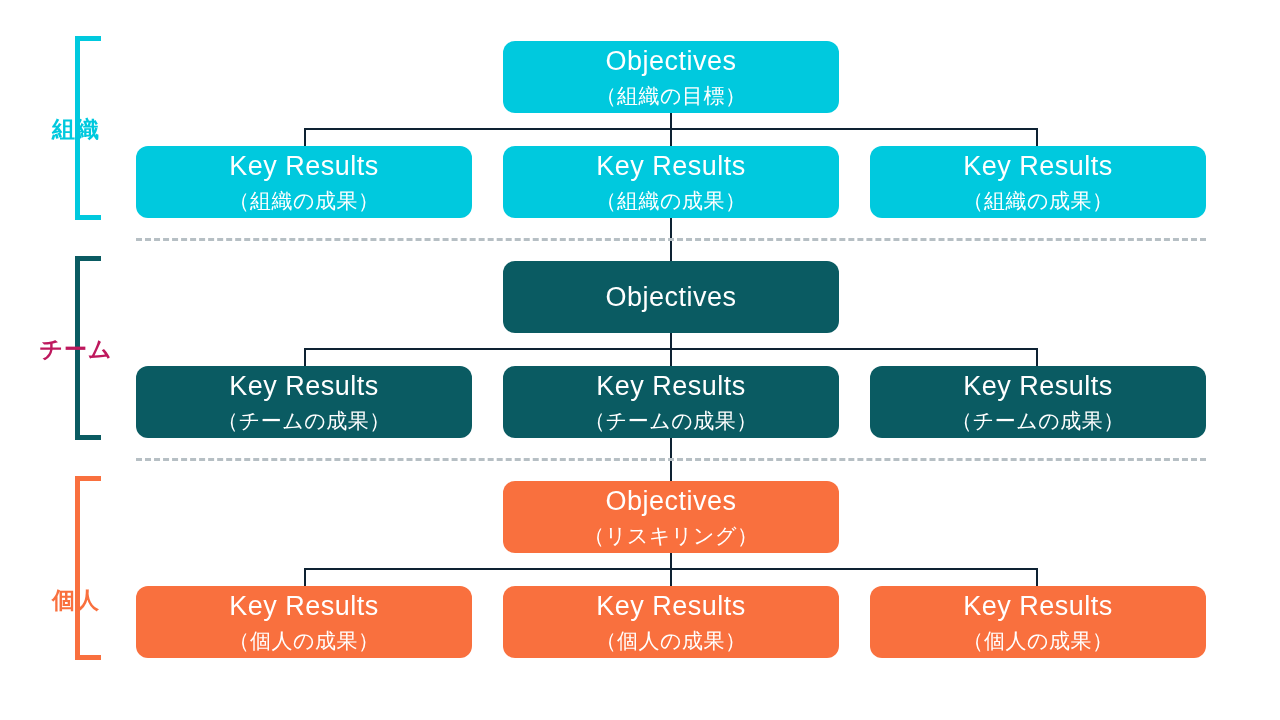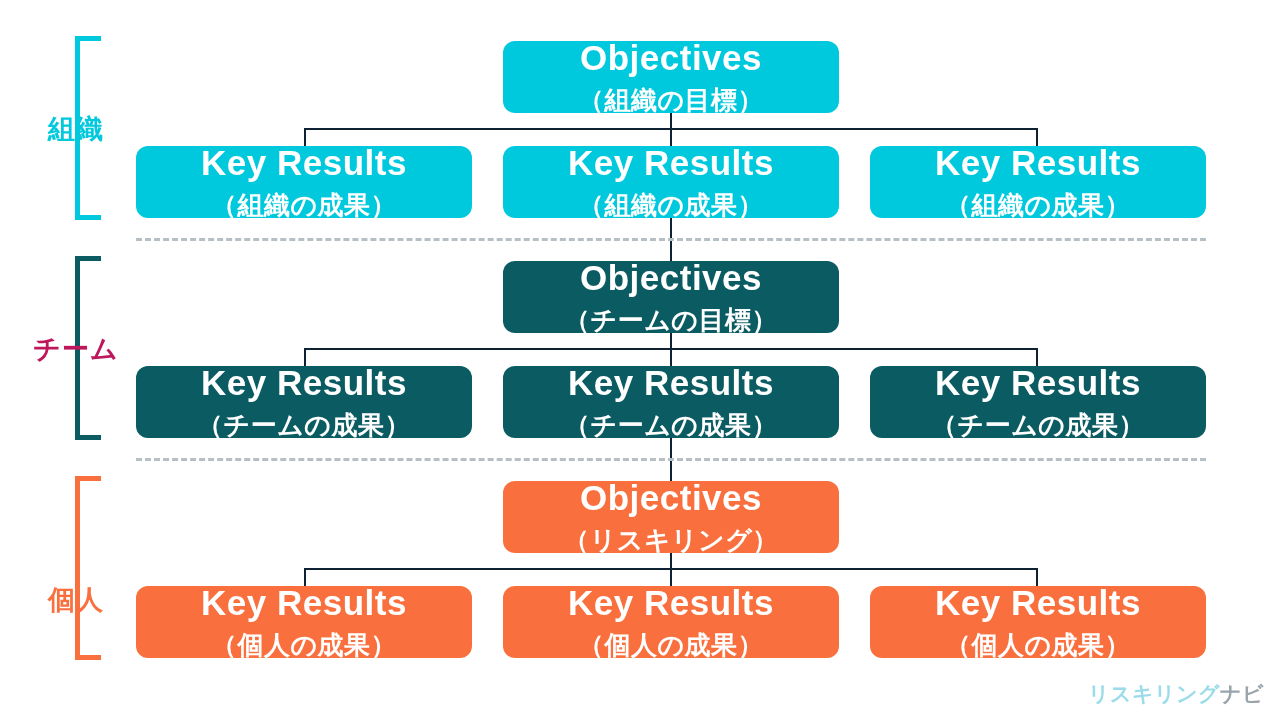--- a/index.html
+++ b/index.html
@@ -25,21 +25,21 @@
     position: absolute;
     box-sizing: border-box;
     border-left: 5px solid currentColor;
     border-top: 5px solid currentColor;
     border-bottom: 5px solid currentColor;
     border-right: none;
     width: 26px;
   }
   .tier-label {
     position: absolute;
-    font-size: 27px;
+    font-size: 23px;
     font-weight: 700;
     letter-spacing: 1px;
     white-space: nowrap;
     text-align: center;
     transform: translate(-50%, -50%);
   }
 
   
   .node {
     position: absolute;
@@ -48,27 +48,27 @@
     color: #ffffff;
     display: flex;
     flex-direction: column;
     align-items: center;
     justify-content: center;
     text-align: center;
     line-height: 1.14;
     z-index: 3;
   }
   .node .title {
-    font-size: 35px;
-    font-weight: 700;
+    font-size: 27px;
+    font-weight: 400;
     letter-spacing: 0.5px;
   }
   .node .sub {
-    font-size: 26px;
-    font-weight: 700;
+    font-size: 21px;
+    font-weight: 400;
     letter-spacing: 0.5px;
     margin-top: 8px;
   }
 
   
   .conn {
     position: absolute;
     background: #0e2233;
     z-index: 1;
   }
@@ -132,21 +132,20 @@
   <div class="tier-label" style="left:76px; top:349px; color:#be185d;">チーム</div>
 
   <div class="conn conn-v" style="left:670px; top:333px; height:33px;"></div>
   <div class="conn conn-h" style="left:304px; top:348px; width:734px;"></div>
   <div class="conn conn-v" style="left:304px; top:348px; height:20px;"></div>
   <div class="conn conn-v" style="left:670px; top:348px; height:20px;"></div>
   <div class="conn conn-v" style="left:1036px; top:348px; height:20px;"></div>
 
   <div class="node" style="left:503px; top:261px; width:336px; height:72px; background:#0A5B62;">
     <div class="title">Objectives</div>
-    <div class="sub">（チームの目標）</div>
   </div>
 
   <div class="node" style="left:136px; top:366px; width:336px; height:72px; background:#0A5B62;">
     <div class="title">Key Results</div>
     <div class="sub">（チームの成果）</div>
   </div>
   <div class="node" style="left:503px; top:366px; width:336px; height:72px; background:#0A5B62;">
     <div class="title">Key Results</div>
     <div class="sub">（チームの成果）</div>
   </div>
@@ -179,18 +178,14 @@
   </div>
   <div class="node" style="left:503px; top:586px; width:336px; height:72px; background:#F9703E;">
     <div class="title">Key Results</div>
     <div class="sub">（個人の成果）</div>
   </div>
   <div class="node" style="left:870px; top:586px; width:336px; height:72px; background:#F9703E;">
     <div class="title">Key Results</div>
     <div class="sub">（個人の成果）</div>
   </div>
 
-  <div style="position:absolute; right:16px; bottom:12px; display:flex; align-items:baseline;">
-    <span class="brand" style="position:static; color:#9BDCEA;">リスキリング</span>
-    <span class="brand" style="position:static; color:#9AA5AB;">ナビ</span>
-  </div>
 
 </div>
 
 </body></html>

